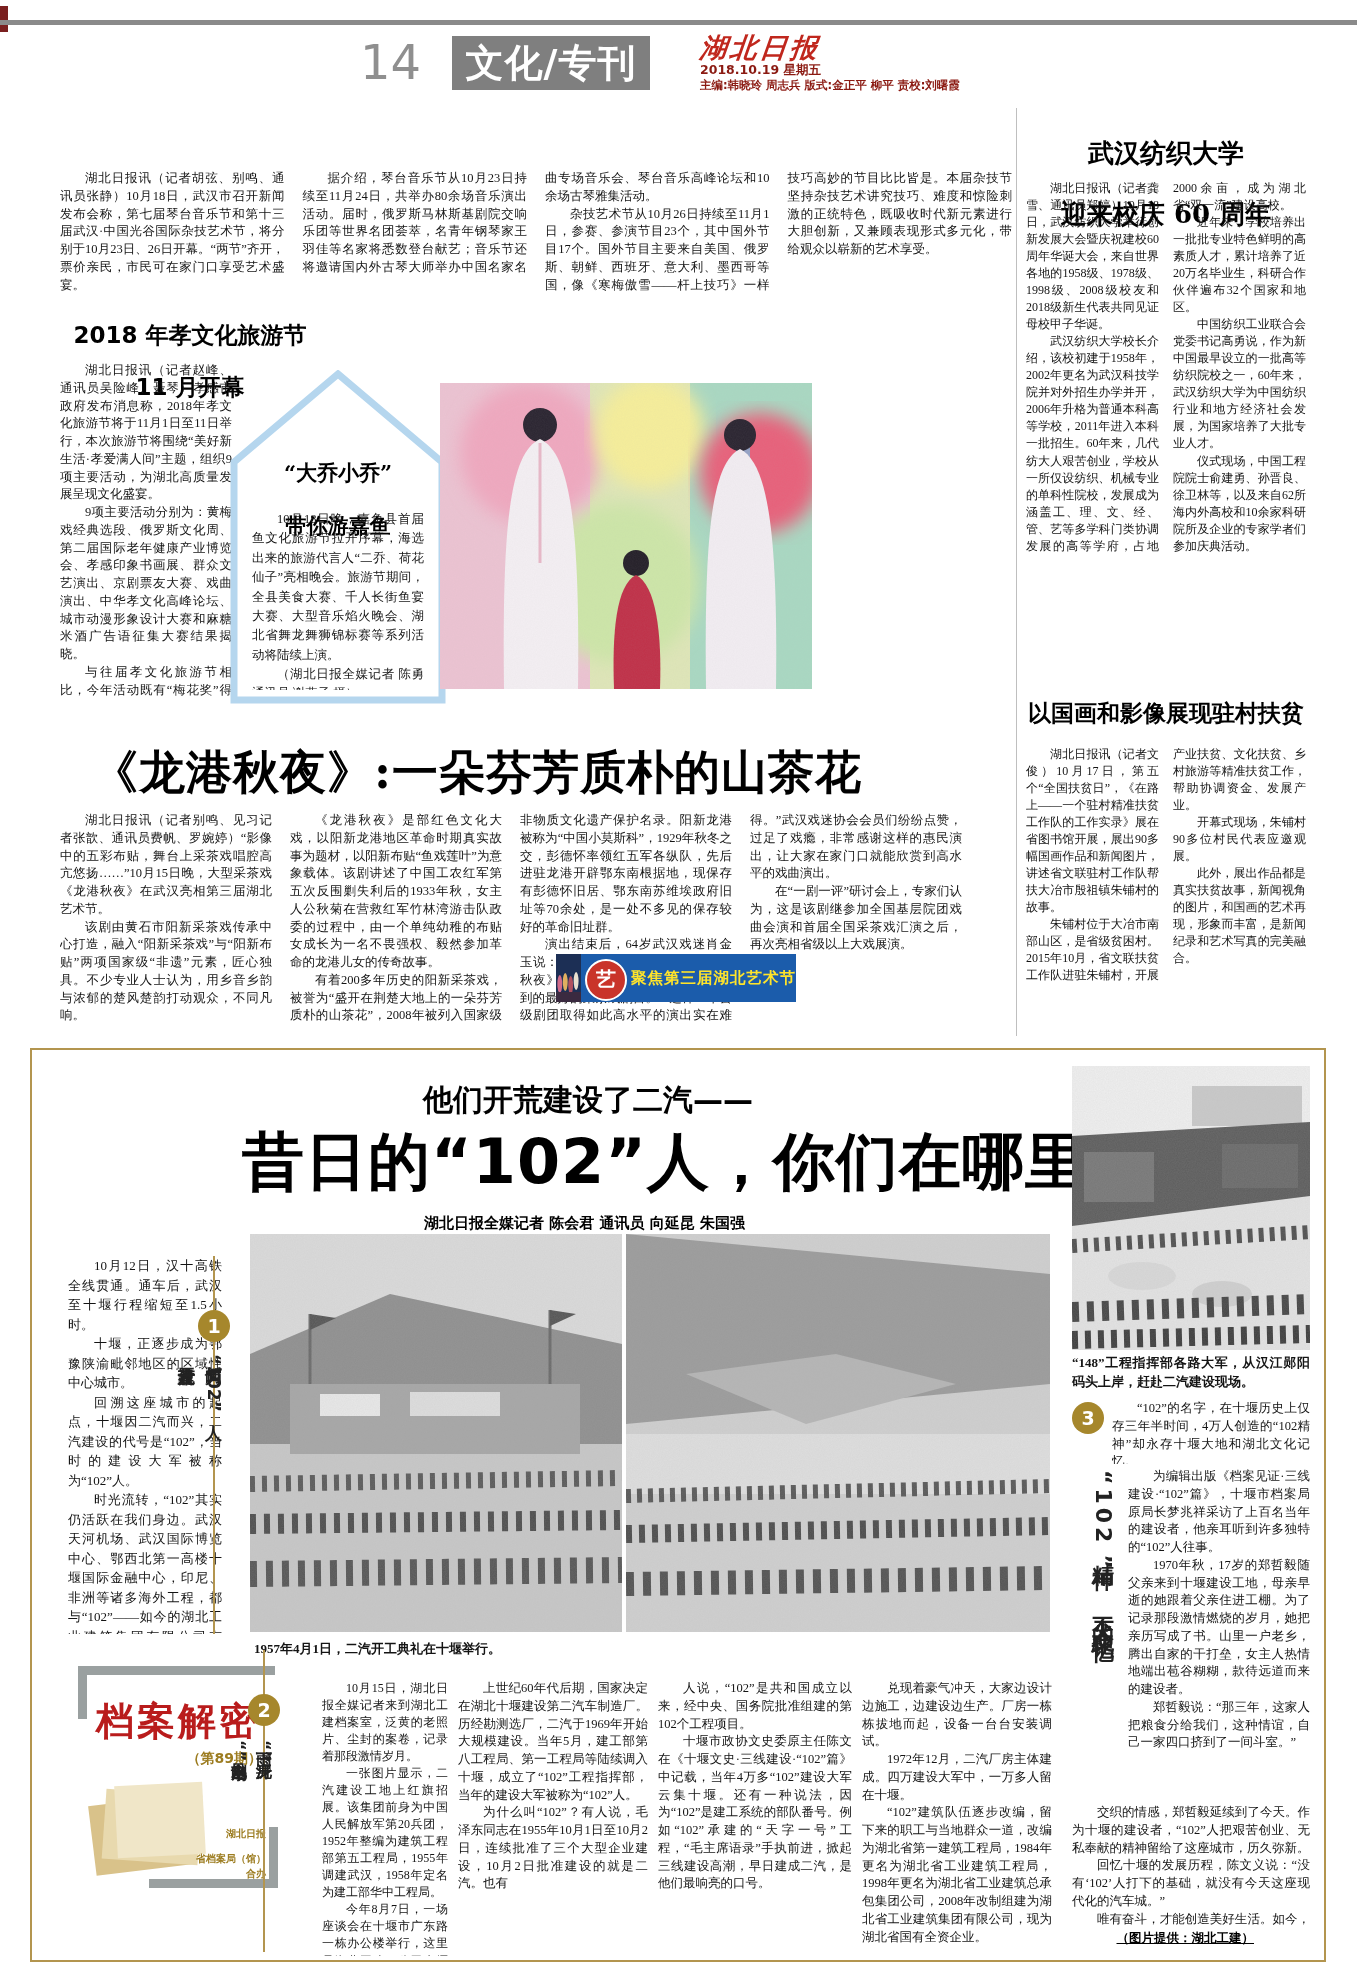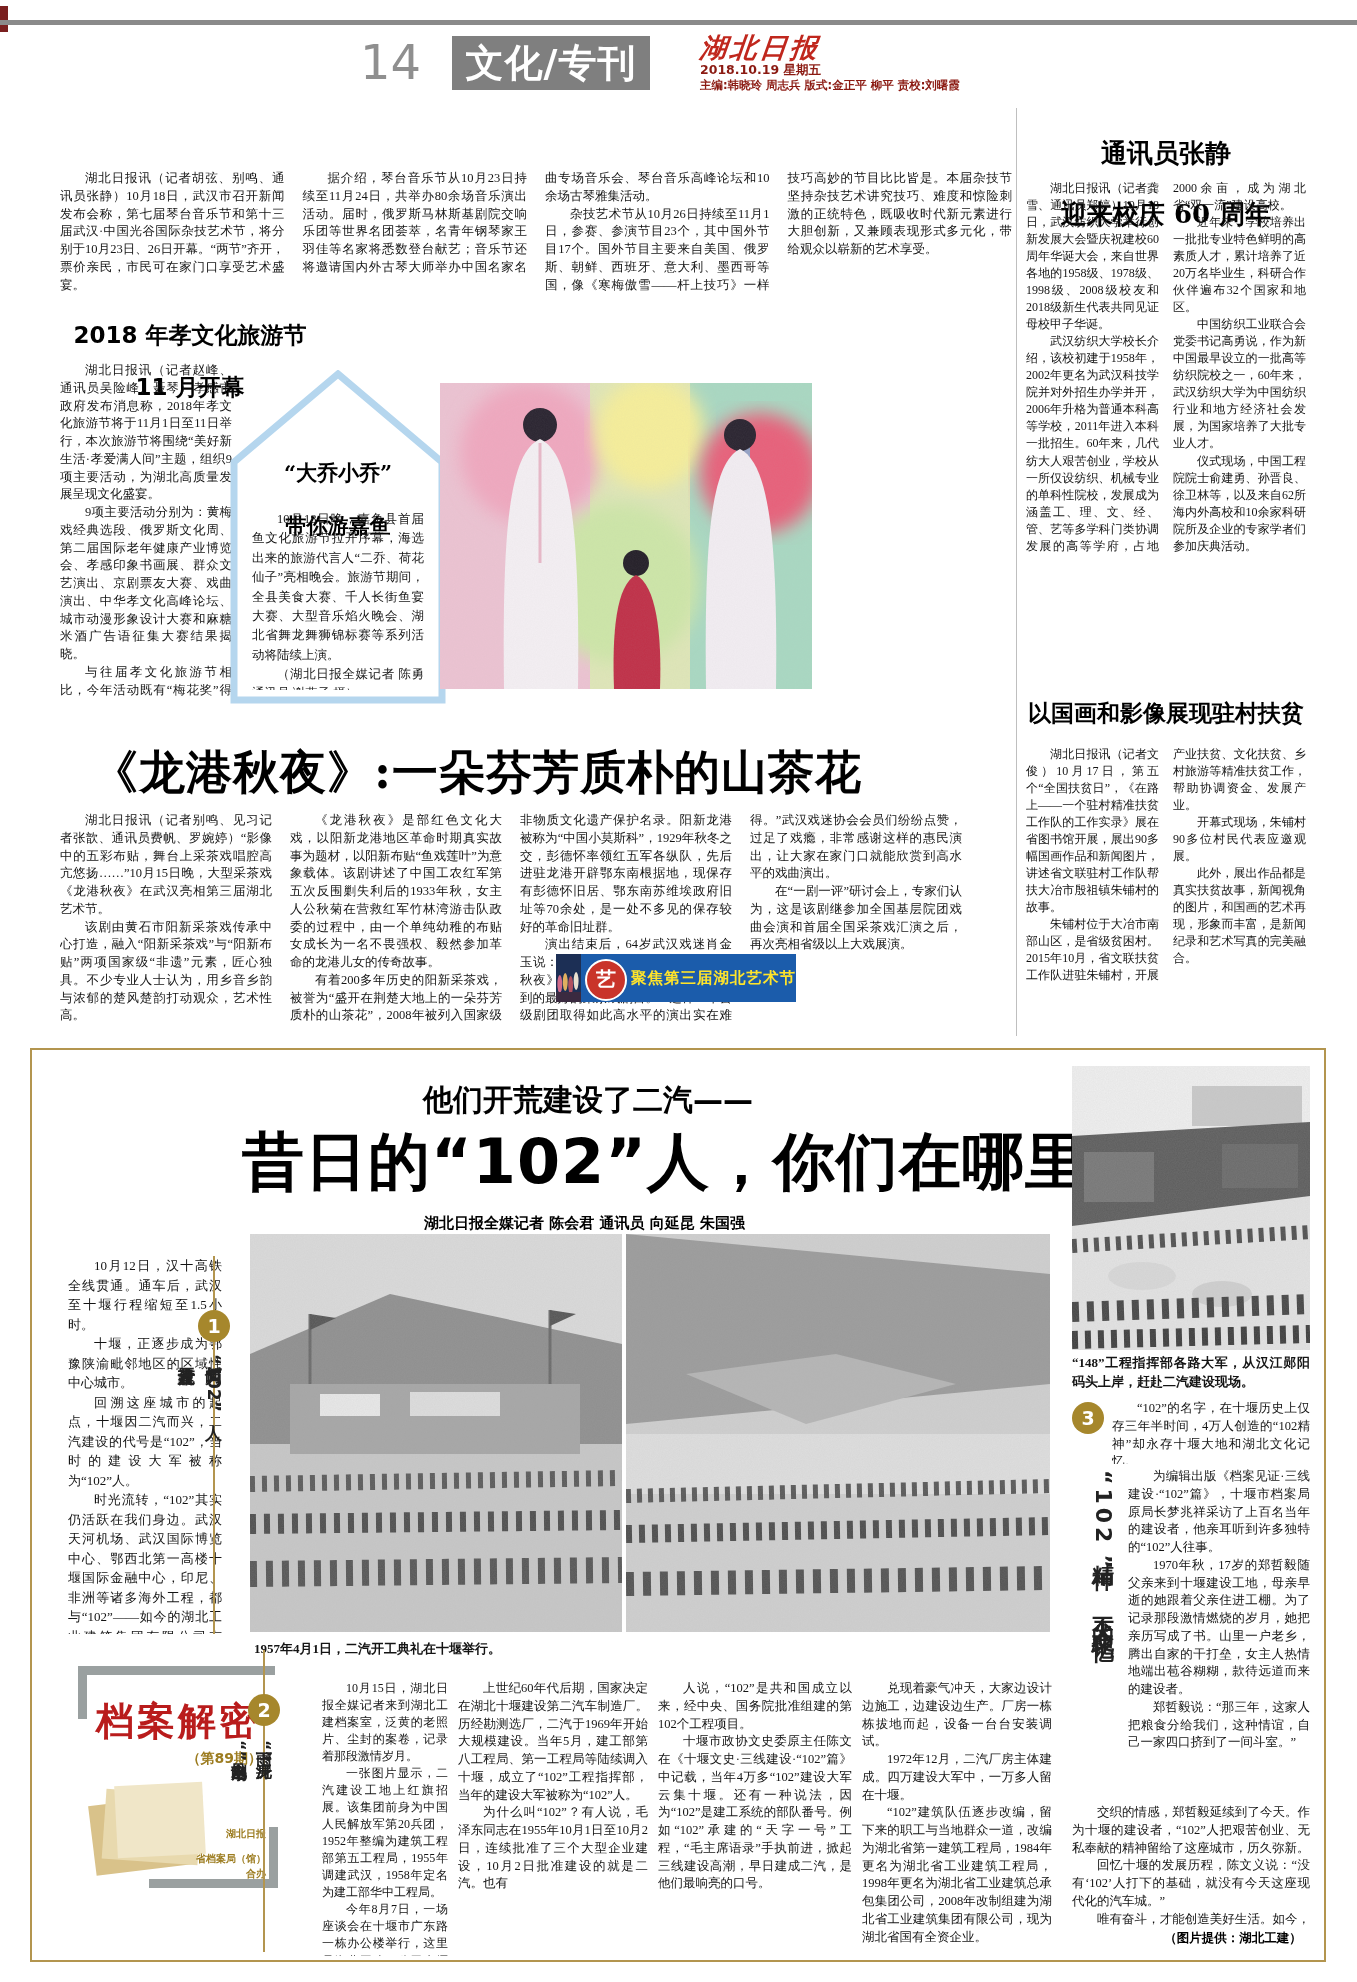--- a/index.html
+++ b/index.html
@@ -96,42 +96,42 @@
       <path d="M300 66 C272 80 264 150 266 306 L336 306 C338 150 328 80 300 66 Z" fill="#f2edf2"></path>
       <circle cx="196" cy="180" r="13" fill="#241f28"></circle>
       <path d="M196 192 C176 202 172 250 174 306 L220 306 C222 250 216 202 196 192 Z" fill="#c03048"></path>
     </g>
     <rect width="372" height="306" filter="url(#grain)" opacity="0.18"></rect>
   </svg>
 
   <div class="abs" style="left:1016px;top:108px;width:1px;height:928px;background:#bfbfbf;"></div>
 
   <div class="abs serifhd center no-indent" style="left:1026px;top:110px;width:280px;font-size:26px;line-height:1.35;">
-      <p>通讯员张静</p>
+      <p>武汉纺织大学</p>
       <p>迎来校庆 60 周年</p>
     </div>
   <div class="abs body-text cols-2" style="left:1026px;top:180px;width:280px;height:504px;font-size:12px;">
       <p>湖北日报讯（记者龚雪、通讯员郑婷）10月18日，武汉纺织大学举行创新发展大会暨庆祝建校60周年华诞大会，来自世界各地的1958级、1978级、1998级、2008级校友和2018级新生代表共同见证母校甲子华诞。</p>
       <p>武汉纺织大学校长介绍，该校初建于1958年，2002年更名为武汉科技学院并对外招生办学并开，2006年升格为普通本科高等学校，2011年进入本科一批招生。60年来，几代纺大人艰苦创业，学校从一所仅设纺织、机械专业的单科性院校，发展成为涵盖工、理、文、经、管、艺等多学科门类协调发展的高等学府，占地2000余亩，成为湖北省“双一流”建设高校。</p>
       <p>近年来，学校培养出一批批专业特色鲜明的高素质人才，累计培养了近20万名毕业生，科研合作伙伴遍布32个国家和地区。</p>
       <p>中国纺织工业联合会党委书记高勇说，作为新中国最早设立的一批高等纺织院校之一，60年来，武汉纺织大学为中国纺织行业和地方经济社会发展，为国家培养了大批专业人才。</p>
       <p>仪式现场，中国工程院院士俞建勇、孙晋良、徐卫林等，以及来自62所海内外高校和10余家科研院所及企业的专家学者们参加庆典活动。</p>
     </div>
   <div class="abs hd center" style="left:1022px;top:698px;width:288px;font-size:23px;">以国画和影像展现驻村扶贫</div>
   <div class="abs body-text cols-2" style="left:1026px;top:746px;width:280px;height:290px;font-size:12px;">
       <p>湖北日报讯（记者文俊）10月17日，第五个“全国扶贫日”，《在路上——一个驻村精准扶贫工作队的工作实录》展在省图书馆开展，展出90多幅国画作品和新闻图片，讲述省文联驻村工作队帮扶大冶市殷祖镇朱铺村的故事。</p>
       <p>朱铺村位于大冶市南部山区，是省级贫困村。2015年10月，省文联扶贫工作队进驻朱铺村，开展产业扶贫、文化扶贫、乡村旅游等精准扶贫工作，帮助协调资金、发展产业。</p>
       <p>开幕式现场，朱铺村90多位村民代表应邀观展。</p>
       <p>此外，展出作品都是真实扶贫故事，新闻视角的图片，和国画的艺术再现，形象而丰富，是新闻纪录和艺术写真的完美融合。</p>
     </div>
 
   <div class="abs serifhd" style="left:92px;top:742px;font-size:46px;letter-spacing:1px;">《龙港秋夜》:一朵芬芳质朴的山茶花</div>
   <div class="abs body-text cols-4" style="left:60px;top:812px;width:902px;height:226px;">
       <p>湖北日报讯（记者别鸣、见习记者张歆、通讯员费帆、罗婉婷）“影像中的五彩布贴，舞台上采茶戏唱腔高亢悠扬……”10月15日晚，大型采茶戏《龙港秋夜》在武汉亮相第三届湖北艺术节。</p>
-      <p>该剧由黄石市阳新采茶戏传承中心打造，融入“阳新采茶戏”与“阳新布贴”两项国家级“非遗”元素，匠心独具。不少专业人士认为，用乡音乡韵与浓郁的楚风楚韵打动观众，艺术性高。</p>
+      <p>该剧由黄石市阳新采茶戏传承中心打造，融入“阳新采茶戏”与“阳新布贴”两项国家级“非遗”元素，匠心独具。不少专业人士认为，用乡音乡韵与浓郁的楚风楚韵打动观众，不同凡响。</p>
       <p>《龙港秋夜》是部红色文化大戏，以阳新龙港地区革命时期真实故事为题材，以阳新布贴“鱼戏莲叶”为意象载体。该剧讲述了中国工农红军第五次反围剿失利后的1933年秋，女主人公秋菊在营救红军竹林湾游击队政委的过程中，由一个单纯幼稚的布贴女成长为一名不畏强权、毅然参加革命的龙港儿女的传奇故事。</p>
       <p>有着200多年历史的阳新采茶戏，被誉为“盛开在荆楚大地上的一朵芬芳质朴的山茶花”，2008年被列入国家级非物质文化遗产保护名录。阳新龙港被称为“中国小莫斯科”，1929年秋冬之交，彭德怀率领红五军各纵队，先后进驻龙港开辟鄂东南根据地，现保存有彭德怀旧居、鄂东南苏维埃政府旧址等70余处，是一处不多见的保存较好的革命旧址群。</p>
       <p>演出结束后，64岁武汉戏迷肖金玉说：“阳新采茶戏唱腔优美，《龙港秋夜》故事性强，艺术性高，是我看到的最好的采茶戏剧目。”“这样一个县级剧团取得如此高水平的演出实在难得。”武汉戏迷协会会员们纷纷点赞，过足了戏瘾，非常感谢这样的惠民演出，让大家在家门口就能欣赏到高水平的戏曲演出。</p>
       <p>在“一剧一评”研讨会上，专家们认为，这是该剧继参加全国基层院团戏曲会演和首届全国采茶戏汇演之后，再次亮相省级以上大戏展演。</p>
     </div>
 
   <div class="abs" style="left:556px;top:954px;width:240px;height:48px;display:flex;background:#1b5cab;">
     <svg width="92" height="48" viewBox="0 0 92 48" preserveAspectRatio="none">
       <rect width="92" height="48" fill="#1c2f55"></rect>
       <circle cx="14" cy="30" r="9" fill="#d26a8a"></circle>
@@ -217,21 +217,21 @@
   <div class="abs body-text" style="left:1128px;top:1468px;width:182px;height:330px;">
       <p>为编辑出版《档案见证·三线建设·“102”篇》，十堰市档案局原局长梦兆祥采访了上百名当年的建设者，他亲耳听到许多独特的“102”人往事。</p>
       <p>1970年秋，17岁的郑哲毅随父亲来到十堰建设工地，母亲早逝的她跟着父亲住进工棚。为了记录那段激情燃烧的岁月，她把亲历写成了书。山里一户老乡，腾出自家的干打垒，女主人热情地端出苞谷糊糊，款待远道而来的建设者。</p>
       <p>郑哲毅说：“那三年，这家人把粮食分给我们，这种情谊，自己一家四口挤到了一间斗室。”</p>
     </div>
   <div class="abs body-text" style="left:1072px;top:1804px;width:238px;height:122px;">
       <p>交织的情感，郑哲毅延续到了今天。作为十堰的建设者，“102”人把艰苦创业、无私奉献的精神留给了这座城市，历久弥新。</p>
       <p>回忆十堰的发展历程，陈文义说：“没有‘102’人打下的基础，就没有今天这座现代化的汽车城。”</p>
       <p>唯有奋斗，才能创造美好生活。如今，湖北工建的“102”已成记忆，改革创新、开拓进取，对发展的追求，正让“102精神”不灭。</p>
     </div>
-  <div class="abs serifhd" style="left:1114px;top:1930px;width:238px;font-size:12.5px;text-align:center;">（图片提供：湖北工建）</div>
+  <div class="abs serifhd" style="left:1016px;top:1930px;width:238px;font-size:12.5px;text-align:right;text-decoration:underline;">（图片提供：湖北工建）</div>
 
   <div class="abs" style="left:78px;top:1666px;width:200px;height:222px;background:#fff;">
     <div style="position:absolute;left:0;top:0;width:188px;height:44px;border-top:9px solid #9aa0a0;border-left:9px solid #9aa0a0;"></div>
     <div style="position:absolute;right:0;bottom:0;width:120px;height:52px;border-bottom:9px solid #9aa0a0;border-right:9px solid #9aa0a0;"></div>
     <div class="serifhd" style="position:absolute;left:0;top:30px;width:100%;text-align:center;font-size:38px;letter-spacing:3px;color:#b91c1c;">档案解密</div>
     <div style="position:absolute;right:16px;top:84px;font-size:14px;font-weight:bold;color:#9c7c20;font-family:'DejaVu Sans',sans-serif;">（第89期）</div>
     <svg width="130" height="105" viewBox="0 0 130 105" style="position:absolute;left:8px;top:108px;">
       <rect x="6" y="26" width="100" height="70" fill="#d9c28a" transform="rotate(-7 56 61)"></rect>
       <rect x="18" y="18" width="96" height="70" fill="#e8d9ae" transform="rotate(4 66 53)"></rect>
       <rect x="30" y="10" width="88" height="72" fill="#f0e6c8" transform="rotate(-3 74 46)"></rect>

